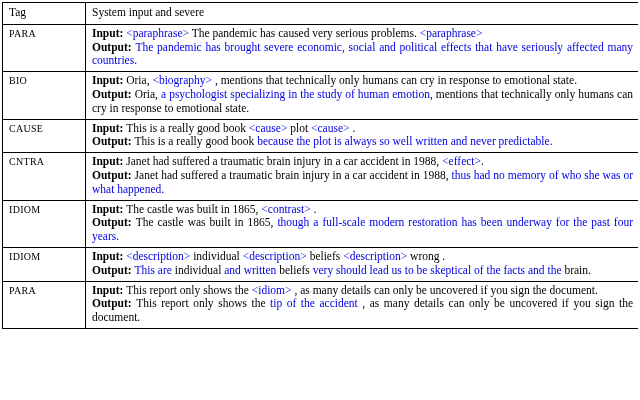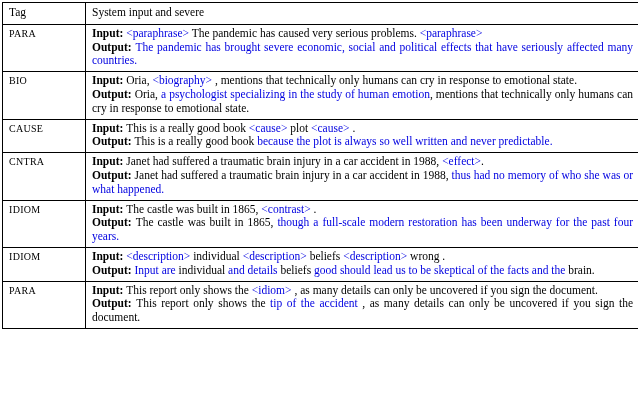--- a/index.html
+++ b/index.html
@@ -111,21 +111,21 @@
           <td class="tag-cell">IDIOM</td>
           <td class="content-cell">
             <div class="io-line"><b>Input: </b><span>The castle was built in 1865, </span><span class="blue">&lt;contrast&gt;</span><span> .</span></div>
             <div class="io-line"><b>Output: </b><span>The castle was built in 1865, </span><span class="blue">though a full-scale modern restoration has been underway for the past four years.</span></div>
           </td>
         </tr>
         <tr>
           <td class="tag-cell">IDIOM</td>
           <td class="content-cell">
             <div class="io-line"><b>Input: </b><span class="blue">&lt;description&gt;</span><span> individual </span><span class="blue">&lt;description&gt;</span><span> beliefs </span><span class="blue">&lt;description&gt;</span><span> wrong .</span></div>
-            <div class="io-line"><b>Output: </b><span class="blue">Input are</span><span> individual </span><span class="blue">and details</span><span> beliefs </span><span class="blue">good should lead us to be skeptical of the facts and the</span><span> brain.</span></div>
+            <div class="io-line"><b>Output: </b><span class="blue">This are</span><span> individual </span><span class="blue">and written</span><span> beliefs </span><span class="blue">very should lead us to be skeptical of the facts and the</span><span> brain.</span></div>
           </td>
         </tr>
         <tr>
           <td class="tag-cell">PARA</td>
           <td class="content-cell">
             <div class="io-line"><b>Input: </b><span>This report only shows the </span><span class="blue">&lt;idiom&gt;</span><span> , as many details can only be uncovered if you sign the document.</span></div>
             <div class="io-line"><b>Output: </b><span>This report only shows the </span><span class="blue">tip of the accident</span><span> , as many details can only be uncovered if you sign the document.</span></div>
           </td>
         </tr>
       </tbody>

